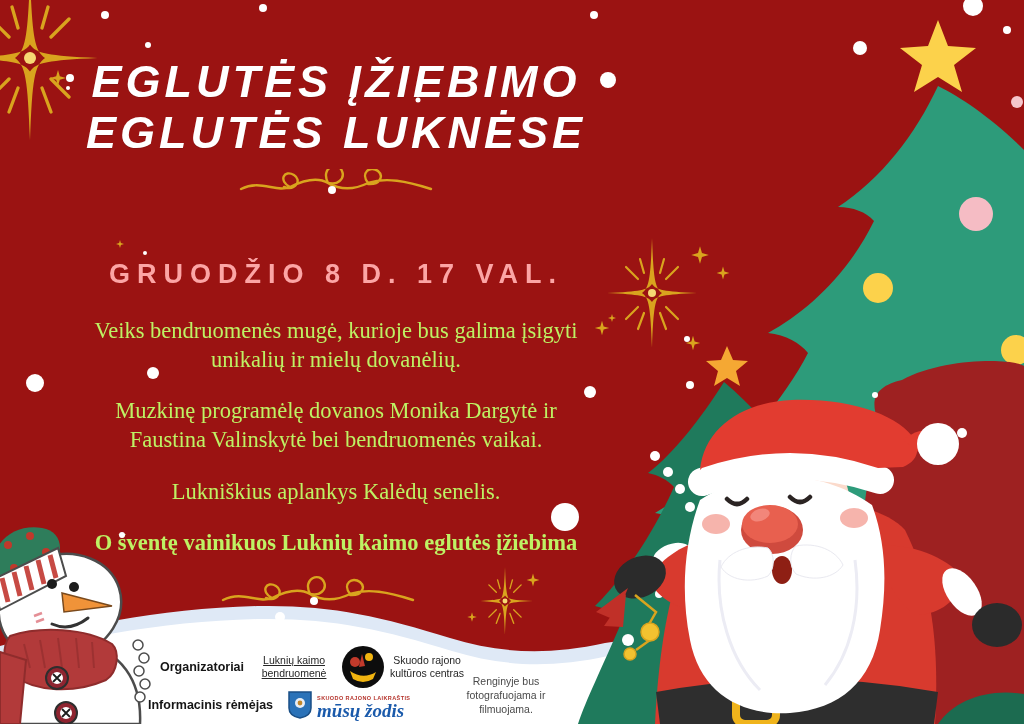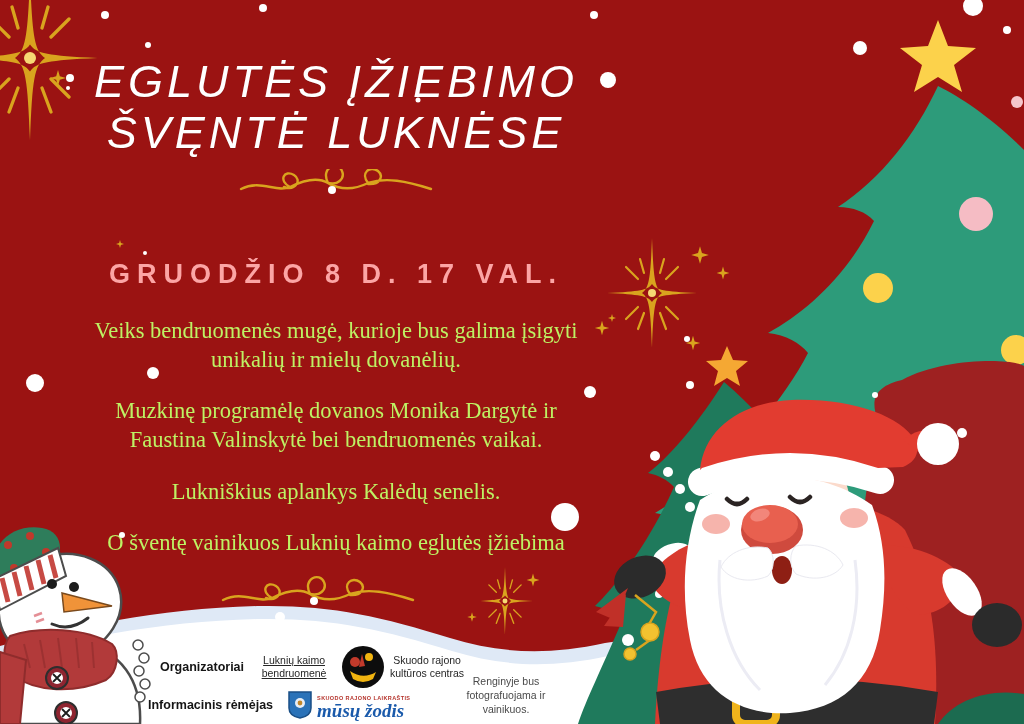--- a/index.html
+++ b/index.html
@@ -8,31 +8,31 @@
     background:#9b1312;
     font-family:"Liberation Sans",sans-serif;
   }
   .layer{position:absolute;left:0;top:0;width:1024px;height:724px;}
   svg{display:block;}
   
   .text-col{
     position:absolute;left:0;top:56px;width:672px;text-align:center;color:#ffffff;z-index:4;
   }
   .title{
-    font-family:"Liberation Sans",sans-serif;font-style:italic;font-weight:400;
+    font-family:"Liberation Sans",sans-serif;font-style:italic;font-weight:700;
     font-size:45px;line-height:1.14;letter-spacing:4px;text-shadow:0 1px 0 rgba(0,0,0,.12);
   }
   .date{
     margin-top:58px;font-size:27px;font-weight:700;letter-spacing:7px;color:#fca5a5;
   }
   .para{
     font-family:"Liberation Serif",serif;font-size:22.5px;line-height:1.3;color:#bef264;
     max-width:505px;margin:22px auto 0;
   }
-  .para.wide{max-width:530px;}
+  .para.wide{max-width:530px;font-weight:bold;}
   .para.gap{margin-top:26px;}
   
   .footer{position:absolute;left:0;top:0;width:1024px;height:724px;z-index:6;pointer-events:none;border-radius:6px;}
   .org-row{position:absolute;left:160px;top:646px;display:flex;align-items:center;}
   .sponsor-row{position:absolute;left:148px;top:690px;display:flex;align-items:center;}
   .f-label{font-size:12.5px;font-weight:700;color:#151515;}
   .f-small{font-size:10.5px;color:#262626;text-align:center;line-height:1.25;}
   .f-community{width:76px;margin-left:12px;text-decoration:underline;}
   .f-culture{width:86px;}
   .round-logo{margin-left:10px;}
@@ -180,21 +180,21 @@
         <path d="M62,709 l8,8 M70,709 l-8,8" stroke="#1c1c1c" stroke-width="1.8"></path>
       </g>
     </g>
 
     <use href="#flourish" x="0" y="0" transform="translate(318,588)"></use>
   </svg>
 
   <div class="text-col">
     <div class="title">
       <div>EGLUTĖS ĮŽIEBIMO</div>
-      <div>ŠVĘNTĖ LUKNĖSE</div>
+      <div>EGLUTĖS LUKNĖSE</div>
     </div>
     <svg width="200" height="32" viewBox="-100 -8 200 32" style="margin:10px auto 0">
       <use href="#flourish"></use>
     </svg>
     <div class="date">GRUODŽIO 8 D. 17 VAL.</div>
     <p class="para gap">Veiks bendruomenės mugė, kurioje bus galima įsigyti unikalių ir mielų dovanėlių.</p>
     <p class="para">Muzkinę programėlę dovanos Monika Dargytė ir Faustina Valinskytė bei bendruomenės vaikai.</p>
     <p class="para">Lukniškius aplankys Kalėdų senelis.</p>
     <p class="para wide">O šventę vainikuos Luknių kaimo eglutės įžiebima</p>
   </div>
@@ -221,21 +221,21 @@
           <circle cx="13" cy="13" r="5" fill="#e8eef6"></circle>
           <circle cx="13" cy="13" r="2.4" fill="#c2872a"></circle>
         </svg>
         <span class="mz-text">
           <span class="mz-tagline">SKUODO RAJONO LAIKRAŠTIS</span>
           <span class="mz-name">mūsų žodis</span>
         </span>
       </span>
     </div>
 
-    <div class="notice">Renginyje bus fotografuojama ir vainikuos.</div>
+    <div class="notice">Renginyje bus fotografuojama ir filmuojama.</div>
   </div>
 
   <svg class="layer" viewBox="0 0 1024 724" style="z-index:8;pointer-events:none">
     <defs>
       <g id="sparkleBig">
         <path d="M0,-55 C1.5,-14 3,-5 10,0 C3,5 1.5,14 0,55 C-1.5,14 -3,5 -10,0 C-3,-5 -1.5,-14 0,-55 Z
                  M-45,0 C-12,1.5 -4,3 0,9 C4,3 12,1.5 45,0 C12,-1.5 4,-3 0,-9 C-4,-3 -12,-1.5 -45,0 Z" fill="#d9a41e"></path>
         <path d="M14,-14 L26,-26 M-14,-14 L-26,-26 M14,14 L26,26 M-14,14 L-26,26 M8,-20 L12,-34 M-8,-20 L-12,-34 M8,20 L14,36 M-8,20 L-14,36" stroke="#d9a41e" stroke-width="2.2" stroke-linecap="round" fill="none"></path>
         <circle cx="0" cy="0" r="4" fill="#f6d873"></circle>
       </g>

